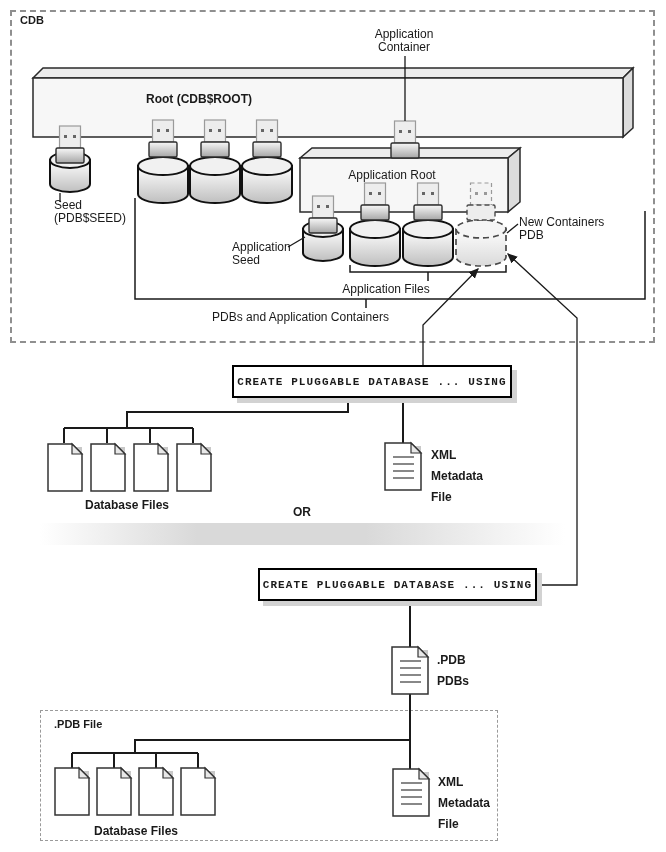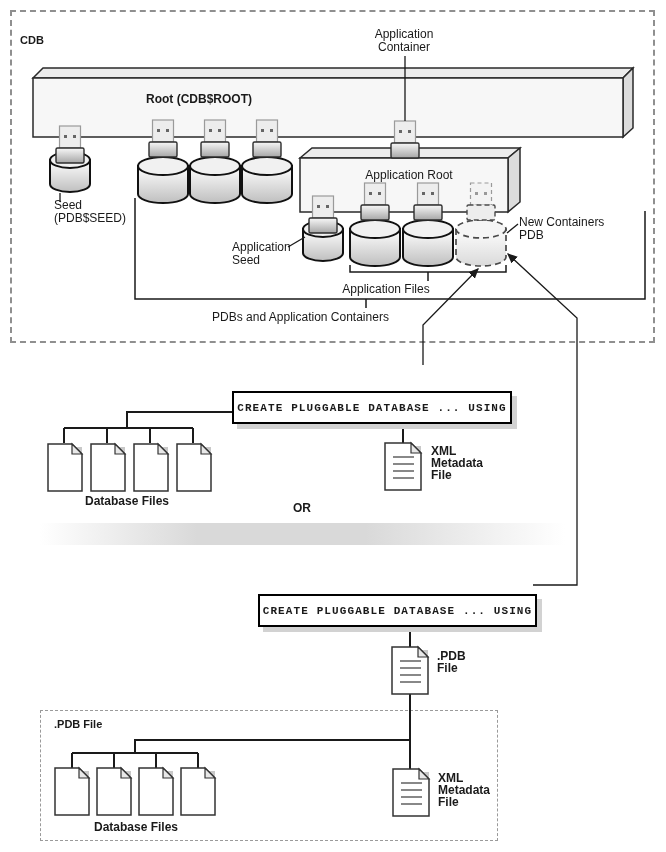--- a/index.html
+++ b/index.html
@@ -4,28 +4,28 @@
 <style>
   html,body{margin:0;padding:0;background:#fff;}
   .canvas{
     position:relative;width:666px;height:852px;background:#ffffff;
     font-family:"Liberation Sans", sans-serif;color:#1a1a1a;overflow:hidden;
   }
   .dashed-box{position:absolute;border:2px dashed #8f8f8f;z-index:0;}
   .dashed-box.thin{border:1px dashed #9a9a9a;}
   .box-label{position:absolute;font-size:11px;font-weight:bold;z-index:3;}
   .lbl{position:absolute;font-size:12px;line-height:12.5px;white-space:pre-line;z-index:3;}
-  .lbl.b{font-weight:bold;line-height:12px;}
+  .lbl.b{font-weight:bold;line-height:21px;}
   .lbl.c{transform:translateX(-50%);text-align:center;}
   svg.layer{position:absolute;left:0;top:0;z-index:2;pointer-events:none;}
   .create-box{
     position:absolute;height:29px;background:#fff;border:2px solid #000;
     box-shadow:5px 5px 0 0 #d2d2d2;display:flex;align-items:center;justify-content:center;
     font-family:"Liberation Mono","DejaVu Sans Mono",monospace;font-weight:bold;
-    font-size:11px;letter-spacing:1.1px;white-space:nowrap;z-index:3;margin-top:26px;
+    font-size:11px;letter-spacing:1.1px;white-space:nowrap;z-index:3;
   }
   .or-band{
     position:absolute;left:40px;top:523px;width:525px;height:22px;z-index:0;
     background:linear-gradient(90deg,rgba(217,217,217,0) 0%,#d9d9d9 30%,#d9d9d9 62%,rgba(217,217,217,0) 100%);
   }
 </style>
 </head>
 <body>
 
 <div class="canvas">
@@ -182,39 +182,39 @@
     <use href="#docL" x="393" y="769"></use>
   </svg>
 
   <div class="create-box" style="left:232px;top:365px;width:276px;">
     <span>CREATE PLUGGABLE DATABASE ... USING</span>
   </div>
   <div class="create-box" style="left:258px;top:568px;width:275px;">
     <span>CREATE PLUGGABLE DATABASE ... USING</span>
   </div>
 
-  <div class="box-label" style="left:20px;top:14px;margin-top:20px;">CDB</div>
+  <div class="box-label" style="left:20px;top:14px;">CDB</div>
   <div class="lbl c" style="left:404px;top:28px;">Application
 Container</div>
   <div class="lbl c" style="left:199px;top:93px;font-weight:bold;">Root (CDB$ROOT)</div>
-  <div class="lbl c" style="left:409px;top:169px;">Application Root</div>
+  <div class="lbl c" style="left:392px;top:169px;">Application Root</div>
   <div class="lbl" style="left:54px;top:199px;">Seed
 (PDB$SEED)</div>
   <div class="lbl" style="left:232px;top:241px;">Application
 Seed</div>
   <div class="lbl" style="left:519px;top:216px;">New Containers
 PDB</div>
   <div class="lbl c" style="left:386px;top:283px;">Application Files</div>
   <div class="lbl c" style="left:283px;top:311px;padding-left:35px;">PDBs and Application Containers</div>
   <div class="lbl b c" style="left:127px;top:495px;">Database Files</div>
   <div class="lbl b" style="left:431px;top:445px;">XML
 Metadata
 File</div>
   <div class="lbl b c" style="left:302px;top:502px;">OR</div>
   <div class="lbl b" style="left:437px;top:650px;">.PDB
-File</div>
+PDBs</div>
   <div class="box-label" style="left:54px;top:718px;">.PDB File</div>
   <div class="lbl b c" style="left:136px;top:821px;">Database Files</div>
   <div class="lbl b" style="left:438px;top:772px;">XML
 Metadata
 File</div>
 
 </div>
 
 </body></html>

